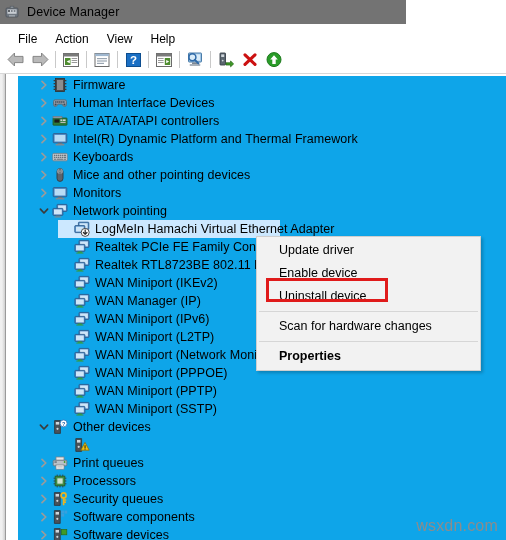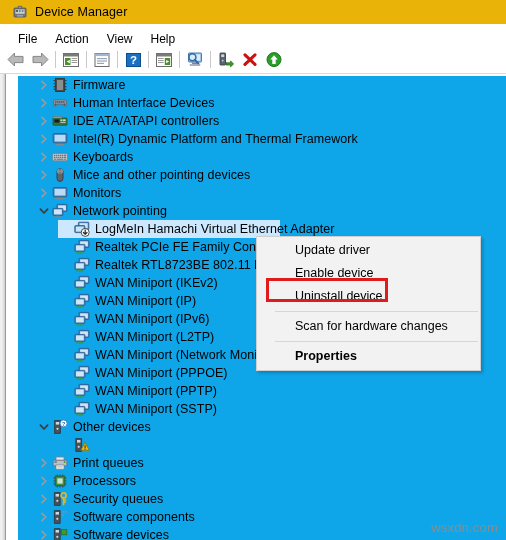--- a/index.html
+++ b/index.html
@@ -24,26 +24,26 @@
     width: 506px;
     height: 540px;
     background: #ffffff;
     box-sizing: border-box;
   }
 
   
   #titlebar {
     position: absolute;
     left: 0; top: 0;
-    width: 506px;
+    width: 406px;
     height: 24px;
-    background: #eab308;
+    background: #737373;
     display: flex;
     align-items: center;
-    padding-left: 12px;
+    padding-left: 4px;
     box-sizing: border-box;
   }
   #titlebar .app-icon {
     width: 16px; height: 16px;
     margin-right: 7px;
     position: relative;
     flex: 0 0 auto;
   }
   #titlebar .title-text {
     font-size: 12.5px;
@@ -178,21 +178,21 @@
   
   #ctxmenu {
     position: absolute;
     left: 256px;
     top: 236px;
     width: 225px;
     background: #f2f2f2;
     border: 1px solid #cfcfcf;
     box-shadow: 2px 2px 3px rgba(0,0,0,0.22);
     z-index: 50;
-    padding: 2px 0 2px 16px;
+    padding: 2px 0 2px 0;
     box-sizing: border-box;
   }
   #ctxmenu .cm-item {
     height: 23px;
     line-height: 23px;
     padding-left: 22px;
     font-size: 12.5px;
     color: #000;
     white-space: nowrap;
     cursor: default;
@@ -214,21 +214,21 @@
     box-sizing: border-box;
     z-index: 60;
     pointer-events: none;
   }
 
   
   #watermark {
     position: absolute;
     right: 8px;
     bottom: 5px;
-    font-size: 13px;
+    font-size: 16px;
     color: #8c8c8c;
     letter-spacing: 0.2px;
   }
 </style>
 </head>
 <body>
 
 <div id="window">
 
   <div id="titlebar">
@@ -559,21 +559,21 @@
       <div class="row lvl2">
         <span class="twisty"></span>
         <span class="ico"><svg width="16" height="16" viewBox="0 0 16 16">
             <rect x="5" y="1.4" width="10" height="7" rx="0.7" fill="#4a86c4" stroke="#2d5c8c" stroke-width="0.85"></rect>
             <rect x="6.1" y="2.4" width="7.8" height="5" fill="#cfe6f8"></rect>
             <rect x="0.9" y="5.4" width="10" height="7" rx="0.7" fill="#4a86c4" stroke="#2d5c8c" stroke-width="0.85"></rect>
             <rect x="2" y="6.4" width="7.8" height="5" fill="#cfe6f8"></rect>
             <rect x="3.9" y="12.5" width="4" height="1.1" fill="#3f9a26"></rect>
             <rect x="2.3" y="13.5" width="7.2" height="1.1" rx="0.4" fill="#3f9a26"></rect>
           </svg></span>
-        <span class="label">WAN Miniport (IP)</span>
+        <span class="label">WAN Manager (IP)</span>
       </div>
       <div class="row lvl2">
         <span class="twisty"></span>
         <span class="ico"><svg width="16" height="16" viewBox="0 0 16 16">
             <rect x="5" y="1.4" width="10" height="7" rx="0.7" fill="#4a86c4" stroke="#2d5c8c" stroke-width="0.85"></rect>
             <rect x="6.1" y="2.4" width="7.8" height="5" fill="#cfe6f8"></rect>
             <rect x="0.9" y="5.4" width="10" height="7" rx="0.7" fill="#4a86c4" stroke="#2d5c8c" stroke-width="0.85"></rect>
             <rect x="2" y="6.4" width="7.8" height="5" fill="#cfe6f8"></rect>
             <rect x="3.9" y="12.5" width="4" height="1.1" fill="#3f9a26"></rect>
             <rect x="2.3" y="13.5" width="7.2" height="1.1" rx="0.4" fill="#3f9a26"></rect>

